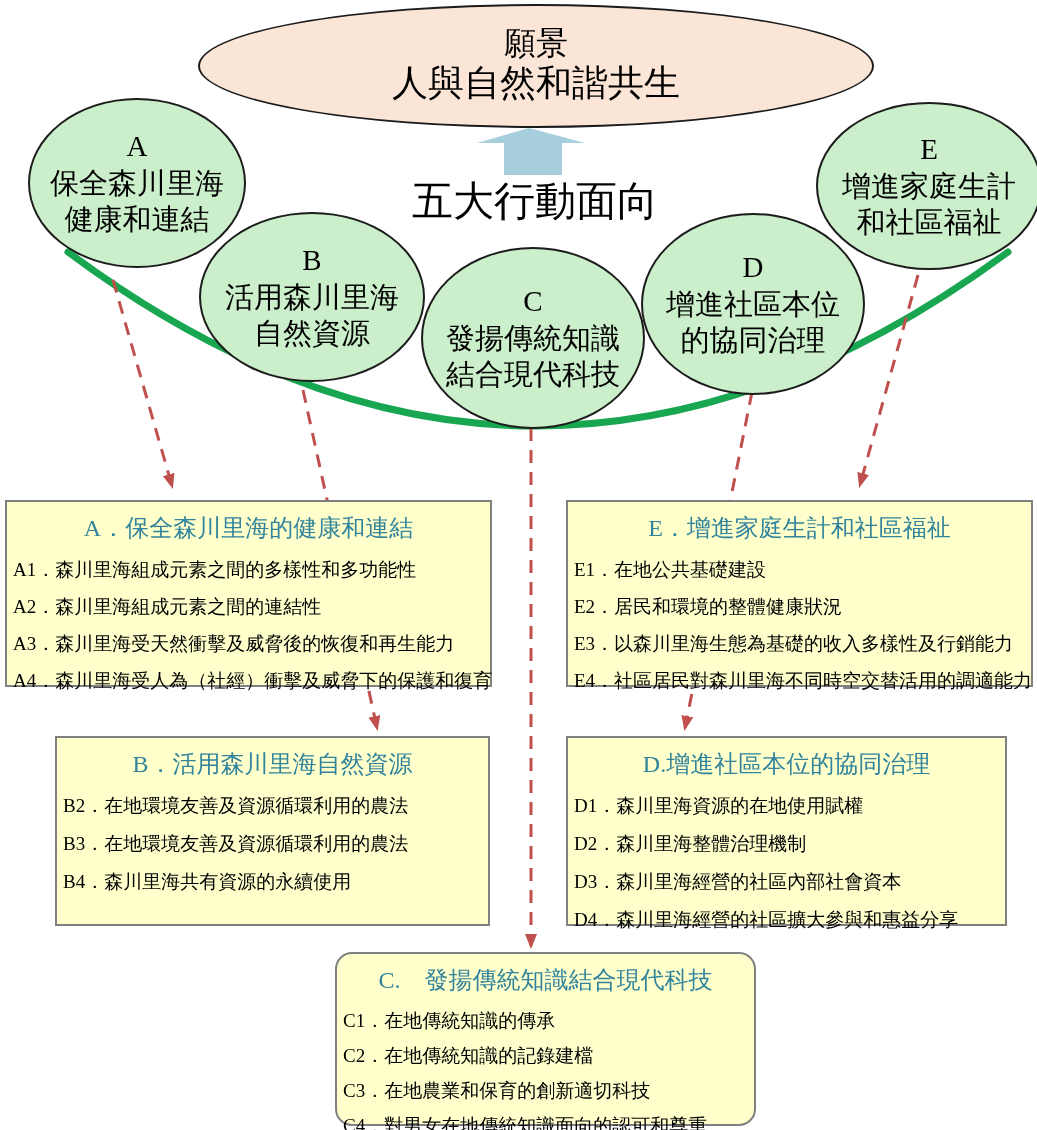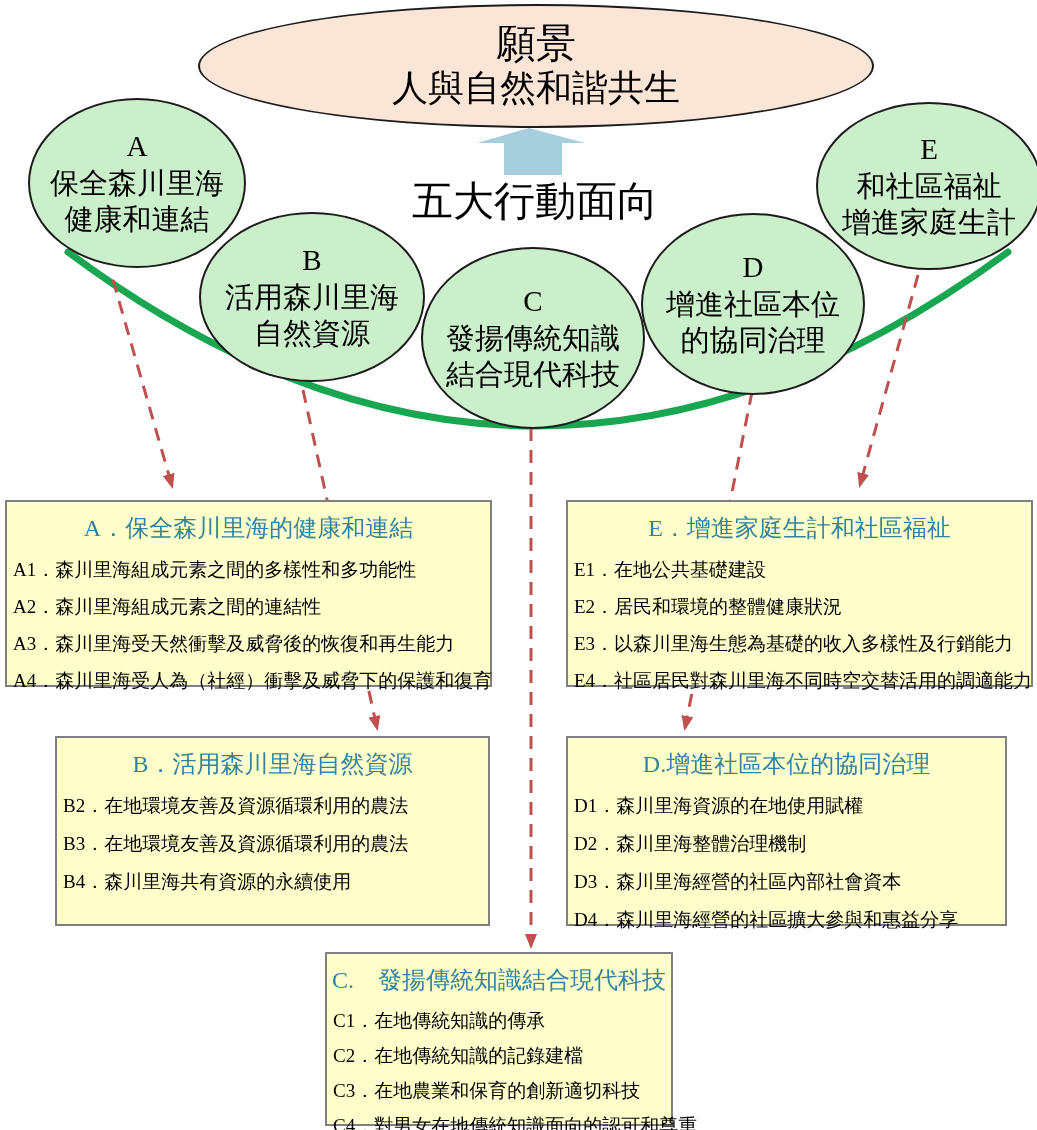--- a/index.html
+++ b/index.html
@@ -14,21 +14,21 @@
   .bluearrow { fill:var(--arrow-blue,#A6CEDC); }
 
   .node {
     position:absolute; z-index:2; display:flex; flex-direction:column;
     align-items:center; justify-content:center; text-align:center;
   }
   .vision {
     left:198px; top:4px; width:672px; height:120px;
     background:var(--vision-fill,#FBE5D6); border:2px solid #1c1c1c; border-radius:50%;
   }
-  .vision-title { font-size:40px; line-height:1.12; }
+  .vision-title { font-size:32px; line-height:1.12; }
   .vision-sub   { font-size:36px; line-height:1.2; }
 
   .circle {
     background:var(--circle-fill,#CBEFCA); border:2px solid #1c1c1c; border-radius:50%;
     font-size:29px; line-height:1.26;
   }
   .circle-a { left:28px;  top:98px;  width:214px; height:166px; }
   .circle-b { left:199px; top:212px; width:222px; height:166px; }
   .circle-c { left:421px; top:247px; width:220px; height:178px; }
   .circle-d { left:641px; top:213px; width:220px; height:178px; }
@@ -40,21 +40,21 @@
   }
 
   .box {
     position:absolute; z-index:2; background:var(--box-fill,#FFFFCC);
     border:2px solid var(--box-border,#808080); box-sizing:border-box;
   }
   .box-a { left:5px;   top:500px; width:487px; height:187px; }
   .box-e { left:566px; top:500px; width:467px; height:187px; }
   .box-b { left:55px;  top:736px; width:435px; height:190px; }
   .box-d { left:566px; top:736px; width:441px; height:190px; }
-  .box-c { left:325px; top:952px; width:348px; height:174px; }
+  .box-c { left:335px; top:952px; width:421px; height:174px;border-radius:17px; }
   .box-title {
     text-align:center; font-size:24px; color:var(--title-teal,#31849B);
     margin-top:10px; margin-bottom:7px; white-space:nowrap;
   }
   .box-title .tt { }
   .item { font-size:19px; line-height:37px; padding-left:6px; white-space:nowrap; }
   .box-a .item { padding-left:6px; }
   .box-c .item { line-height:35px; }
   .box-b .item, .box-d .item { line-height:38px; }
 </style>
@@ -100,22 +100,22 @@
     <div>發揚傳統知識</div>
     <div>結合現代科技</div>
   </div>
   <div class="node circle circle-d">
     <div>D</div>
     <div>增進社區本位</div>
     <div>的協同治理</div>
   </div>
   <div class="node circle circle-e">
     <div>E</div>
+    <div>增進家庭生計</div>
     <div>和社區福祉</div>
-    <div>增進家庭生計</div>
   </div>
 
   <div class="box box-a">
     <div class="box-title"><span class="tp">A．</span><span class="tt">保全森川里海的健康和連結</span></div>
     <div class="item">A1．森川里海組成元素之間的多樣性和多功能性</div>
     <div class="item">A2．森川里海組成元素之間的連結性</div>
     <div class="item">A3．森川里海受天然衝擊及威脅後的恢復和再生能力</div>
     <div class="item">A4．森川里海受人為（社經）衝擊及威脅下的保護和復育</div>
   </div>
 

